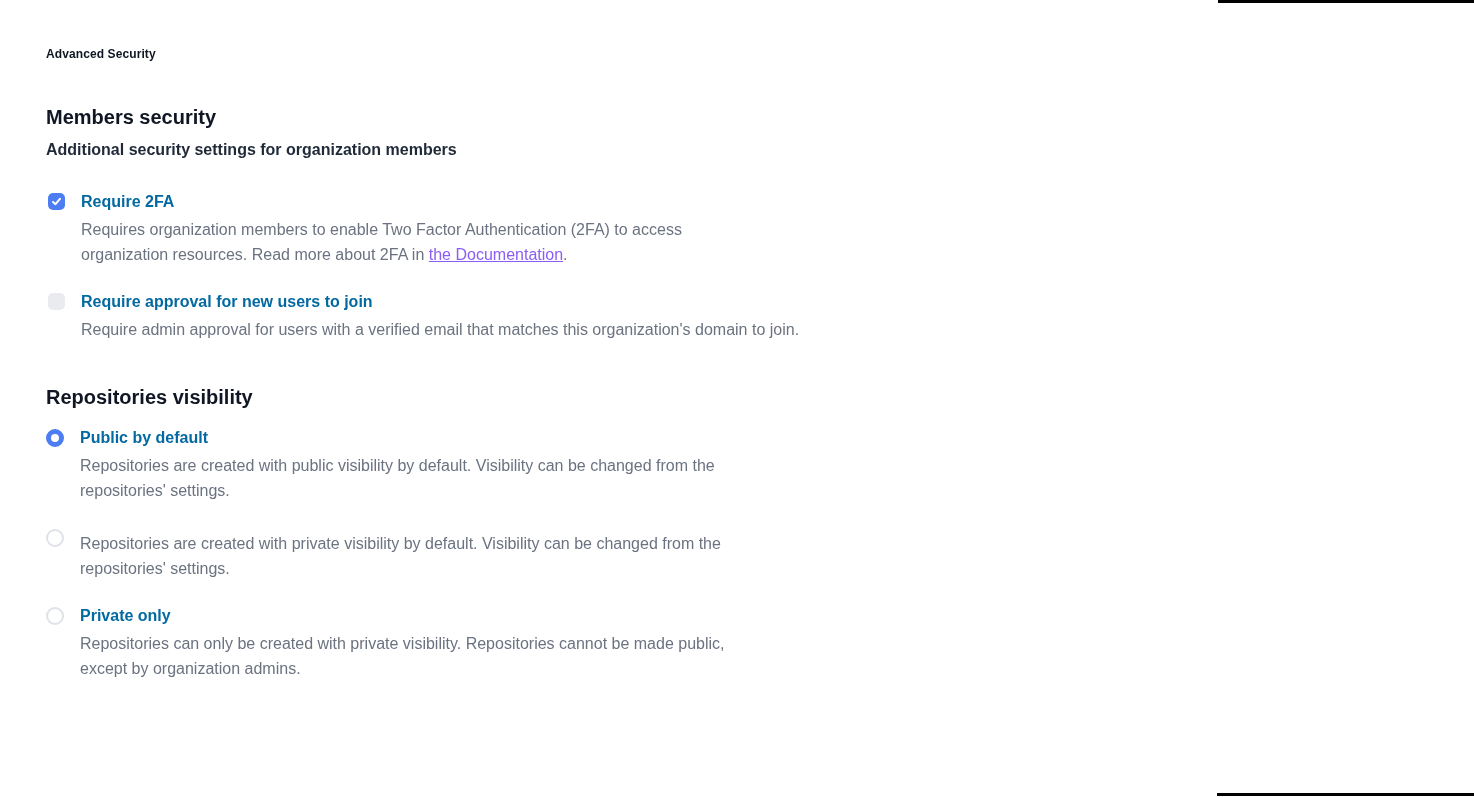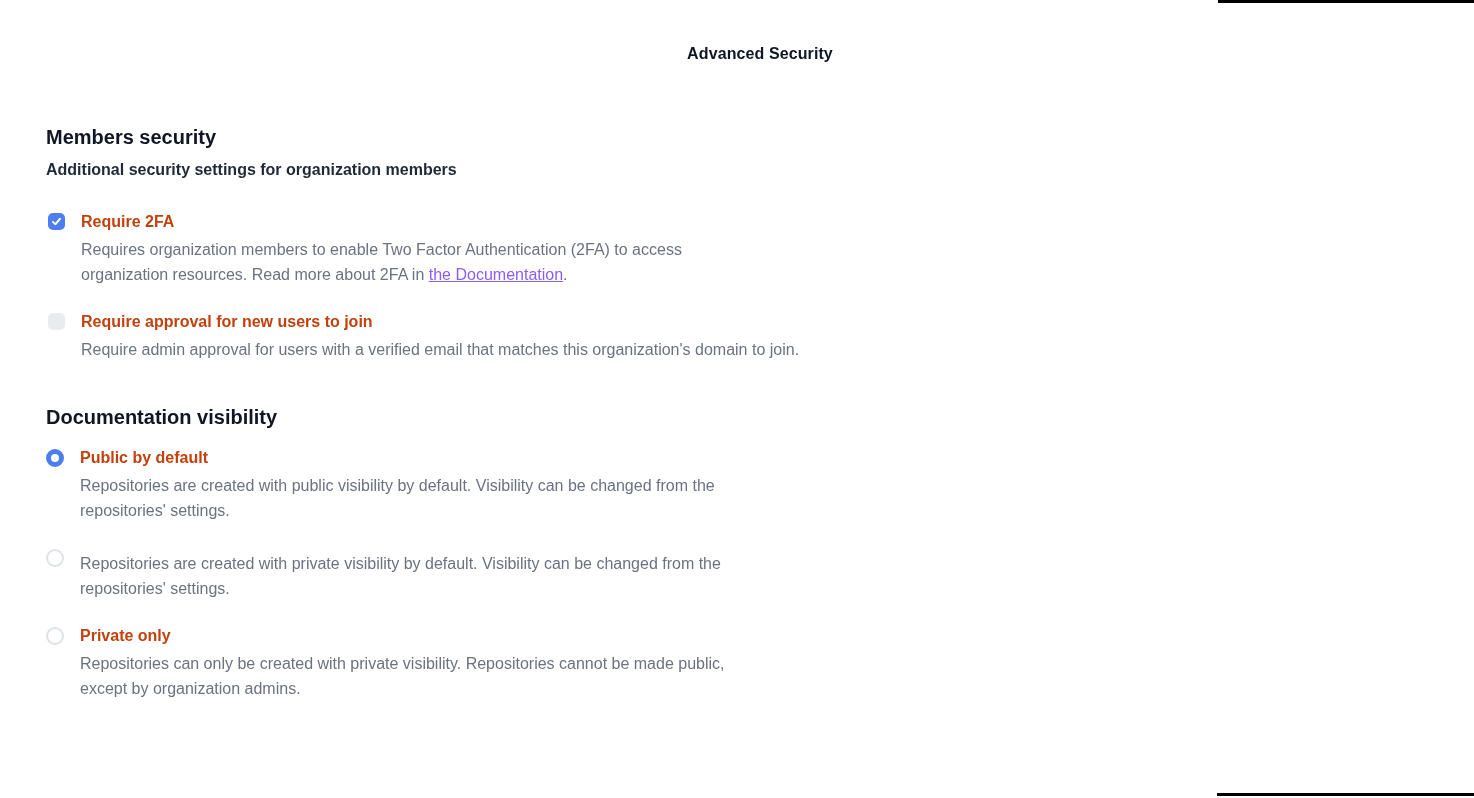--- a/index.html
+++ b/index.html
@@ -8,27 +8,26 @@
     background: #ffffff;
     overflow: hidden;
     font-family: "Liberation Sans", sans-serif;
     position: relative;
   }
   .page {
     padding: 42px 0 0 46px;
     color: #111827;
   }
   .page-title {
-    font-size: 16px;
+    font-size: 12px;
     font-weight: 700;
     line-height: 24px;
     color: #0f1724;
-    margin-bottom: 60px;
+    margin-bottom: 40px;
     letter-spacing: 0.1px;
-    text-align: center;
   }
   .section-heading {
     font-size: 20px;
     font-weight: 700;
     line-height: 23px;
     color: #101623;
     margin-bottom: 10px;
   }
   .section-subtitle {
     font-size: 16px;
@@ -43,21 +42,21 @@
     align-items: flex-start;
     gap: 16px;
     margin-bottom: 24px;
   }
   .option-text { flex: 1; }
   .option-label {
     display: block;
     font-size: 16px;
     font-weight: 700;
     line-height: 22px;
-    color: #c2410c;
+    color: #0369a1;
     cursor: pointer;
   }
   .option-desc {
     margin-top: 4px;
     font-size: 16px;
     font-weight: 400;
     line-height: 25px;
     color: #6b7280;
     white-space: pre-line;
   }
@@ -133,21 +132,21 @@
         
       </span>
       <div class="option-text">
         <label class="option-label">Require approval for new users to join</label>
         <div class="option-desc">Require admin approval for users with a verified email that matches this organization's domain to join.</div>
       </div>
     </div>
   </div>
 
   <div class="section">
-    <h2 class="section-heading">Documentation visibility</h2>
+    <h2 class="section-heading">Repositories visibility</h2>
     <div style="height:8px"></div>
 
     <div class="option-item">
       <span class="radio selected"></span>
       <div class="option-text">
         <label class="option-label">Public by default</label>
         <div class="option-desc">Repositories are created with public visibility by default. Visibility can be changed from the
 repositories' settings.</div>
       </div>
     </div>

